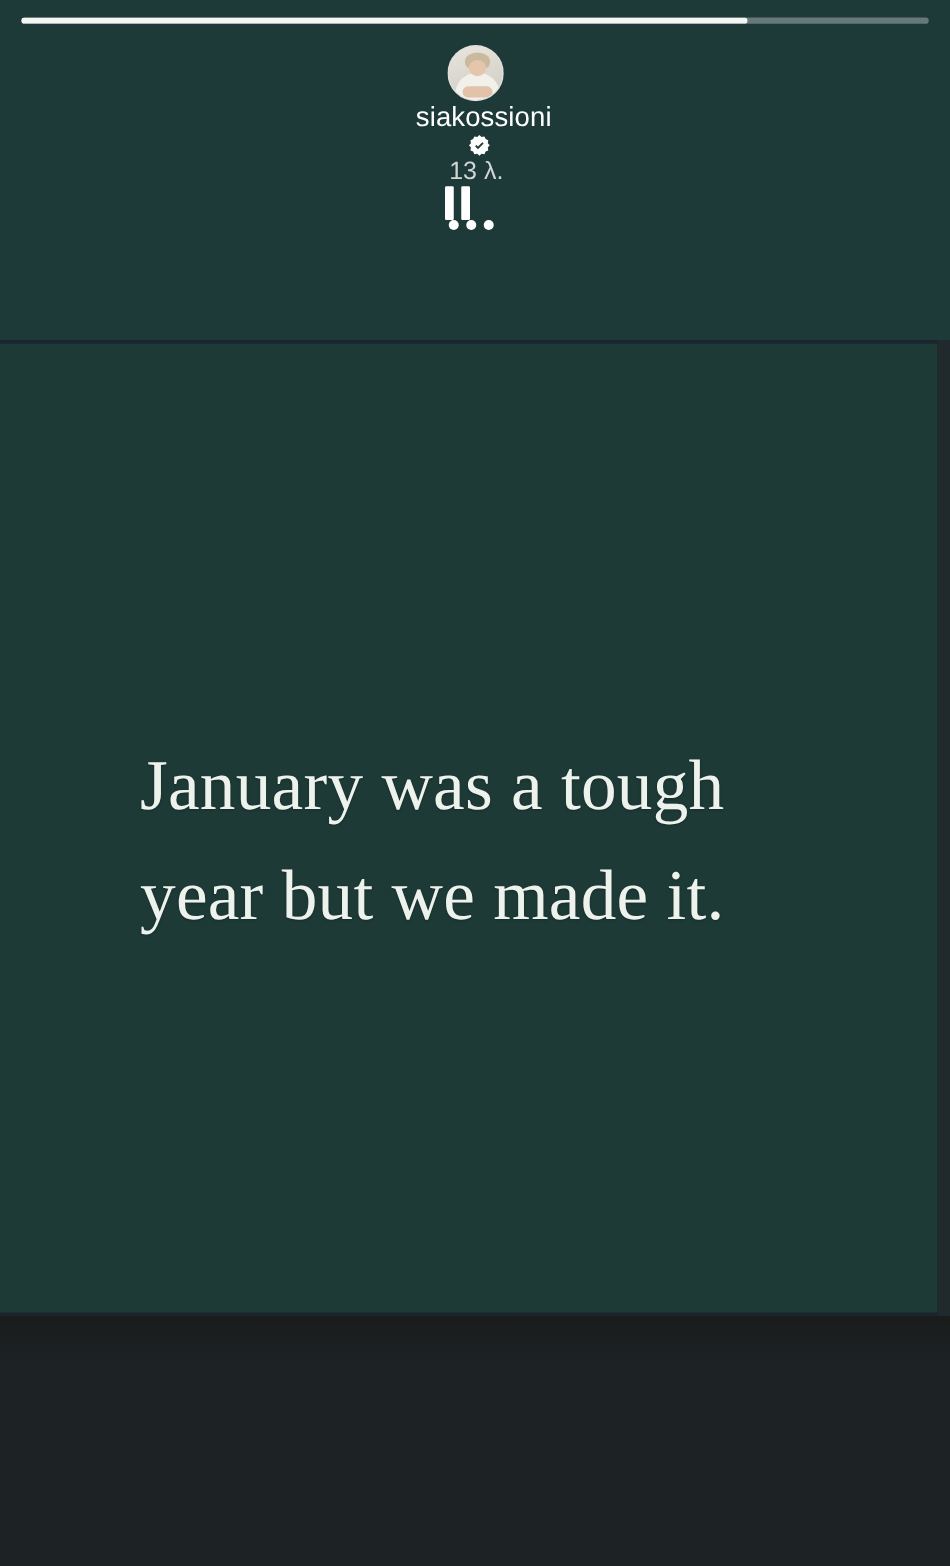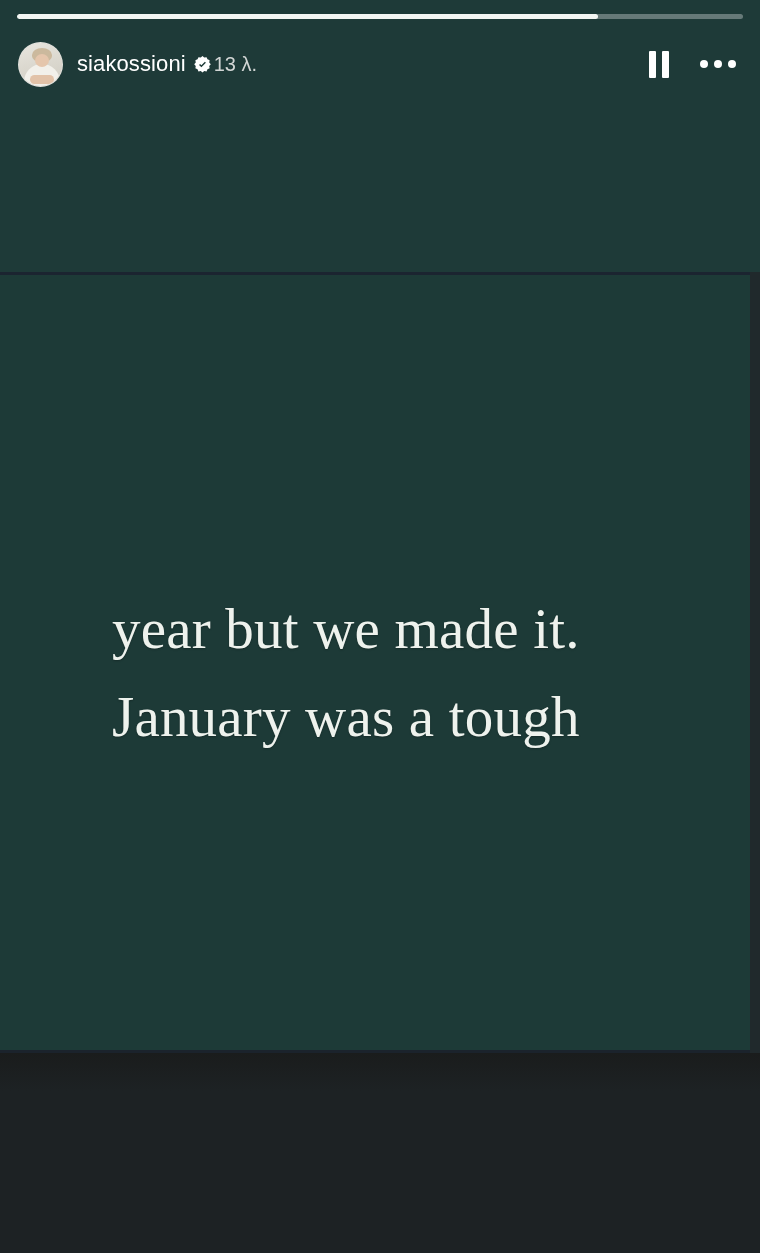--- a/index.html
+++ b/index.html
@@ -107,20 +107,21 @@
 
   
   .story-header {
     position:absolute;
     left:0; top:36px;
     width:760px;
     height:56px;
     display:flex;
     align-items:center;
     padding:0 18px;
+    flex-direction:column;
   }
 
   .avatar {
     width:45px; height:45px;
     border-radius:50%;
     flex:0 0 45px;
     overflow:hidden;
     position:relative;
     background:#d9d8d2;
     border:1px solid rgba(255,255,255,0.25);
@@ -213,22 +214,22 @@
 </style>
 </head>
 <body>
 
 <div id="screen">
 
   <div class="story-top-band"></div>
 
   <div class="story-card">
     <div class="story-text-block">
+      <div class="story-line">January was a tough</div>
       <div class="story-line">year but we made it.</div>
-      <div class="story-line">January was a tough</div>
     </div>
   </div>
 
   <div class="right-gutter"></div>
 
   <div class="bottom-area"></div>
 
   <div class="progress-wrap">
     <div class="progress-track">
       <div class="progress-fill" style="width: 80%;"></div>

